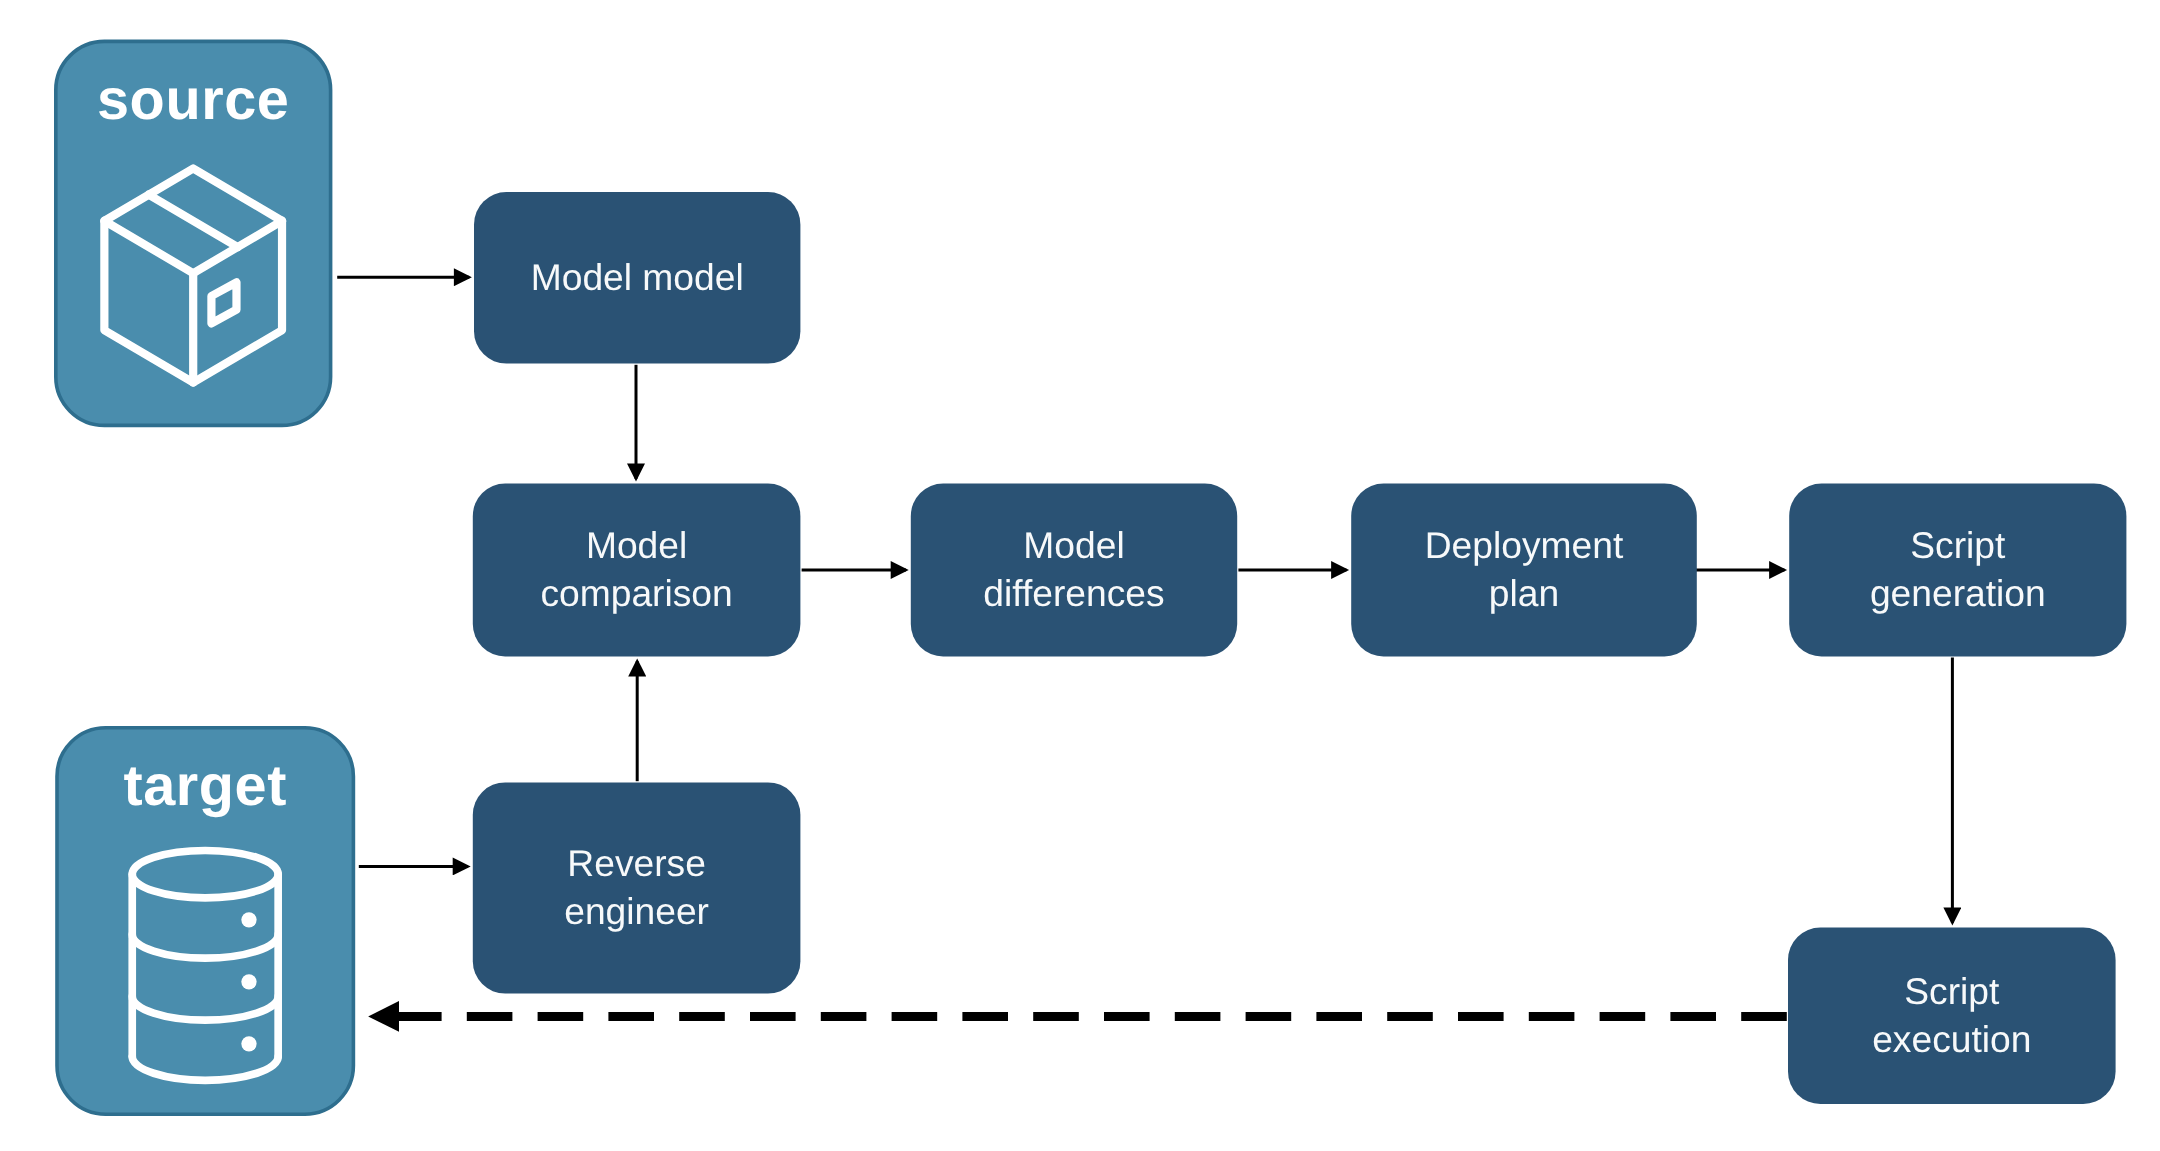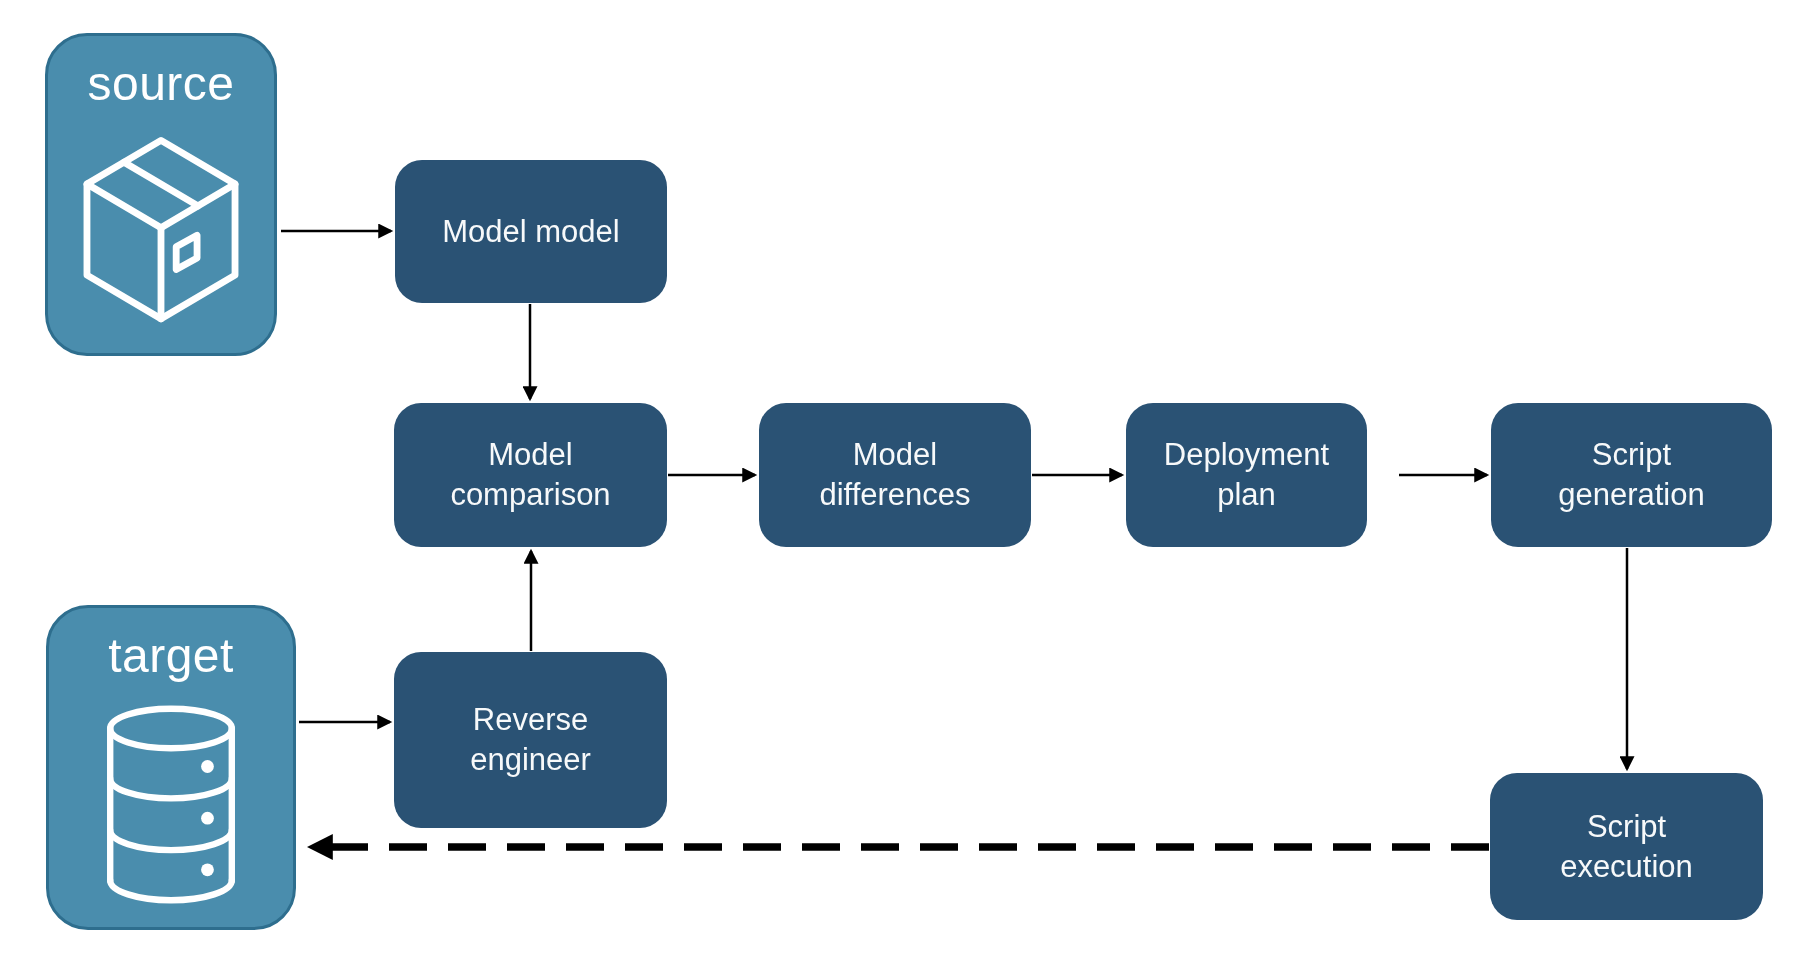--- a/index.html
+++ b/index.html
@@ -27,21 +27,21 @@
     background: #4a8dad;
     border: 3px solid #2e6e8e;
     border-radius: 42px;
     box-sizing: border-box;
     display: flex;
     flex-direction: column;
     align-items: center;
   }
   .endpoint .ep-label {
     color: #ffffff;
-    font-weight: normal;
+    font-weight: bold;
     font-size: 48px;
     letter-spacing: 0.5px;
     margin-top: 22px;
     line-height: 1.1;
   }
   .endpoint .ep-icon {
     flex: 1;
     display: flex;
     align-items: center;
     justify-content: center;
@@ -59,21 +59,21 @@
     justify-content: center;
     text-align: center;
     color: #f7f9fa;
     font-size: 31px;
     line-height: 1.28;
     white-space: pre-line;
   }
   #node-load-model        { left: 395px;  top: 160px; width: 272px; height: 143px; }
   #node-model-comparison  { left: 394px;  top: 403px; width: 273px; height: 144px; }
   #node-model-differences { left: 759px;  top: 403px; width: 272px; height: 144px; }
-  #node-deployment-plan   { left: 1126px; top: 403px; width: 241px; height: 144px; }
+  #node-deployment-plan   { left: 1126px; top: 403px; width: 288px; height: 144px; }
   #node-script-generation { left: 1491px; top: 403px; width: 281px; height: 144px; }
   #node-reverse-engineer  { left: 394px;  top: 652px; width: 273px; height: 176px; }
   #node-script-execution  { left: 1490px; top: 773px; width: 273px; height: 147px; }
 </style>
 </head>
 <body>
 
 <div class="canvas">
 
   <svg class="edges-layer" viewBox="0 0 1800 959" xmlns="http://www.w3.org/2000/svg">

